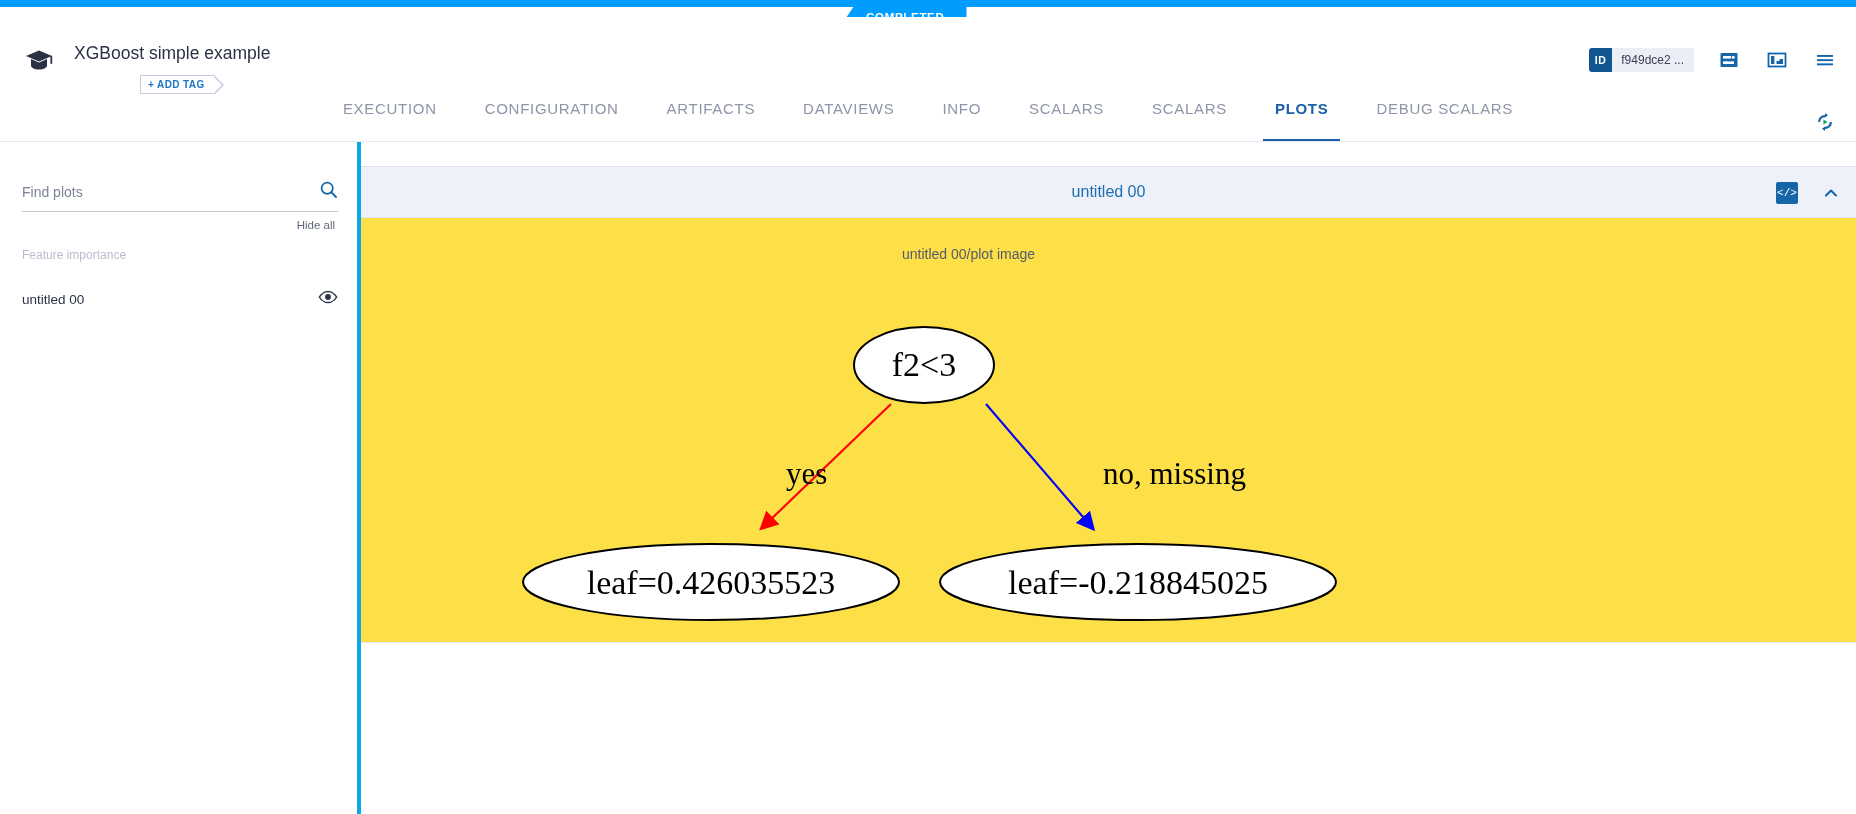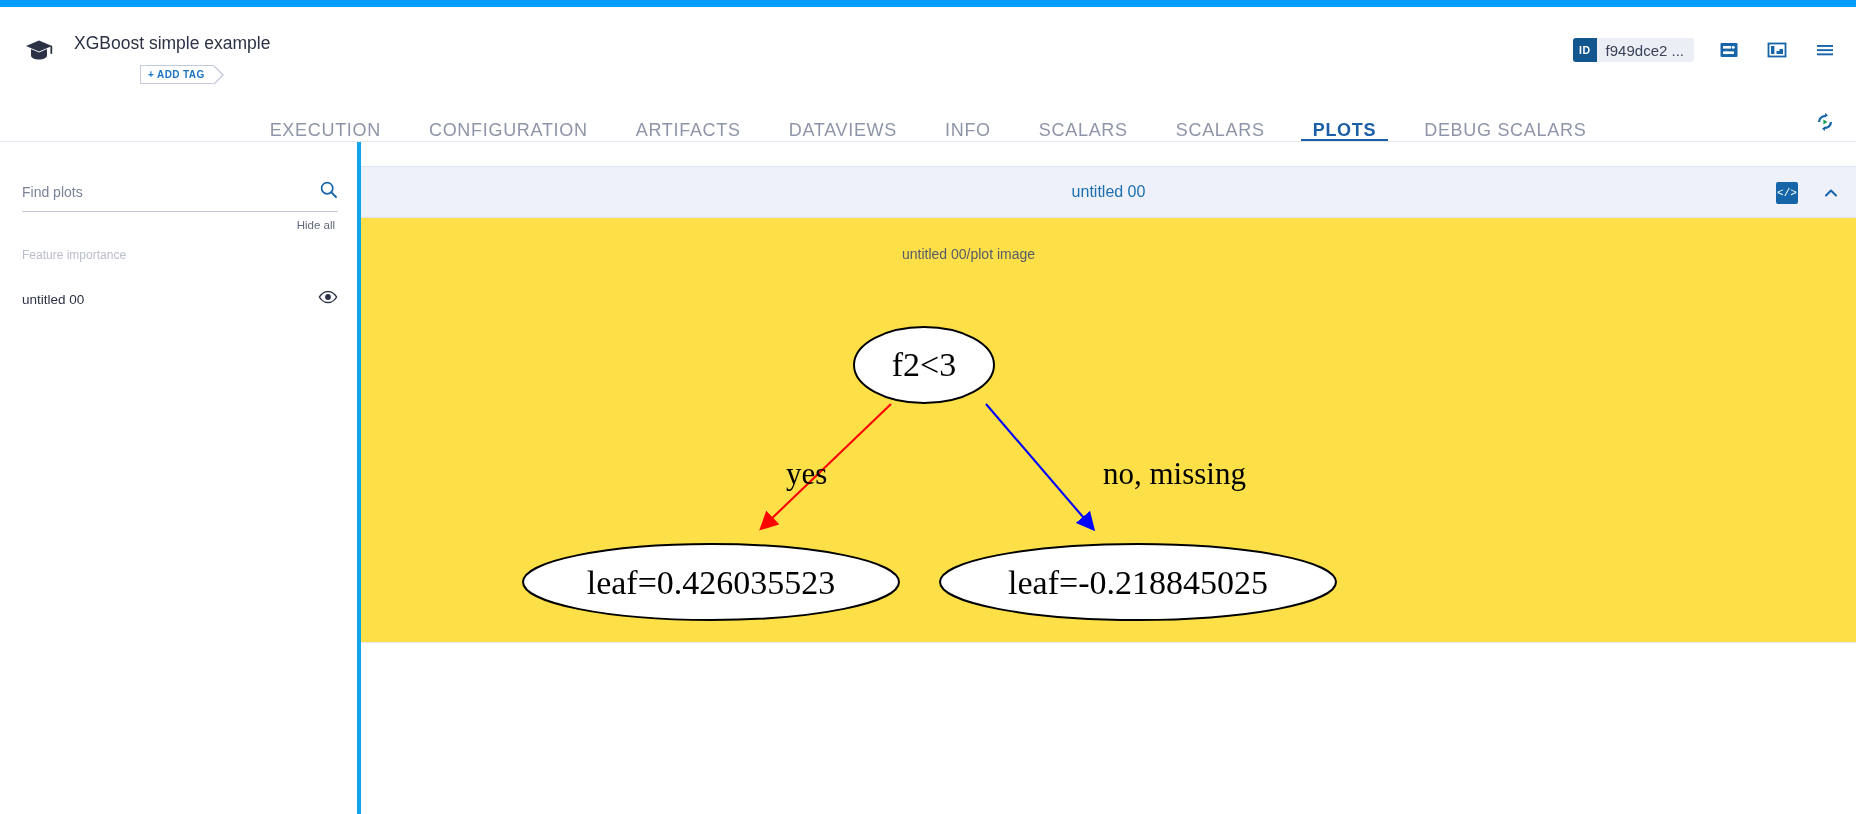--- a/index.html
+++ b/index.html
@@ -22,21 +22,21 @@
     background: #009dff;
     display: flex; align-items: center; justify-content: center;
     clip-path: polygon(22px 0, 100% 0, 100% 100%, 0 100%);
   }
   .status-tab span {
     color: #ffffff; font-size: 11.5px; font-weight: bold; letter-spacing: 0.7px;
   }
 
   
   .header {
-    position: absolute; left: 0; top: 7px; width: 1856px; height: 93px;
+    position: absolute; left: 0; top: 17px; width: 1856px; height: 93px;
     background: #ffffff;
   }
   .hdr-left { position: absolute; left: 22px; top: 26px; display: flex; align-items: flex-start; }
   .logo-icon { width: 34px; height: 34px; display: block; }
   .hdr-title-wrap { margin-left: 18px; }
   .exp-title {
     font-size: 17.5px; color: #2c3246; font-weight: normal; line-height: 20px;
     white-space: nowrap;
   }
   .add-tag {
@@ -71,33 +71,33 @@
   .id-badge {
     display: flex; align-items: center; height: 24px;
     background: #eceef5; border-radius: 3px; overflow: hidden;
   }
   .id-badge .k {
     background: #11568f; color: #fff; font-size: 10.5px; font-weight: bold;
     padding: 0 6px; height: 24px; display: flex; align-items: center;
     letter-spacing: .5px;
   }
   .id-badge .v {
-    color: #3a4158; font-size: 15px; padding: 0 10px 0 9px;
+    color: #3a4158; font-size: 12px; padding: 0 10px 0 9px;
   }
   .icon-btn { width: 26px; height: 26px; display: flex; align-items: center; justify-content: center; cursor: pointer; }
 
   
   .tabs {
     position: absolute; left: 0; top: 100px; width: 1856px; height: 42px;
     background: #ffffff; border-bottom: 1px solid #e4e7f2;
     display: flex; align-items: stretch; justify-content: center;
   }
   .tab {
-    display: flex; align-items: flex-end; padding: 0 24px;
-    font-size: 18px; letter-spacing: .7px; color: #8f95a8;
+    display: flex; align-items: flex-start; padding: 0 24px;
+    font-size: 15px; letter-spacing: .7px; color: #8f95a8;
     cursor: pointer; position: relative; white-space: nowrap;
   }
   .tab.active { color: #1a5fa8; font-weight: bold; }
   .tab.active::after {
     content: ""; position: absolute; left: 12px; right: 12px; bottom: 0;
     height: 2.5px; background: #1a5fa8;
   }
   .refresh-btn {
     position: absolute; right: 18px; top: 9px;
     width: 26px; height: 26px; display: flex; align-items: center; justify-content: center;

